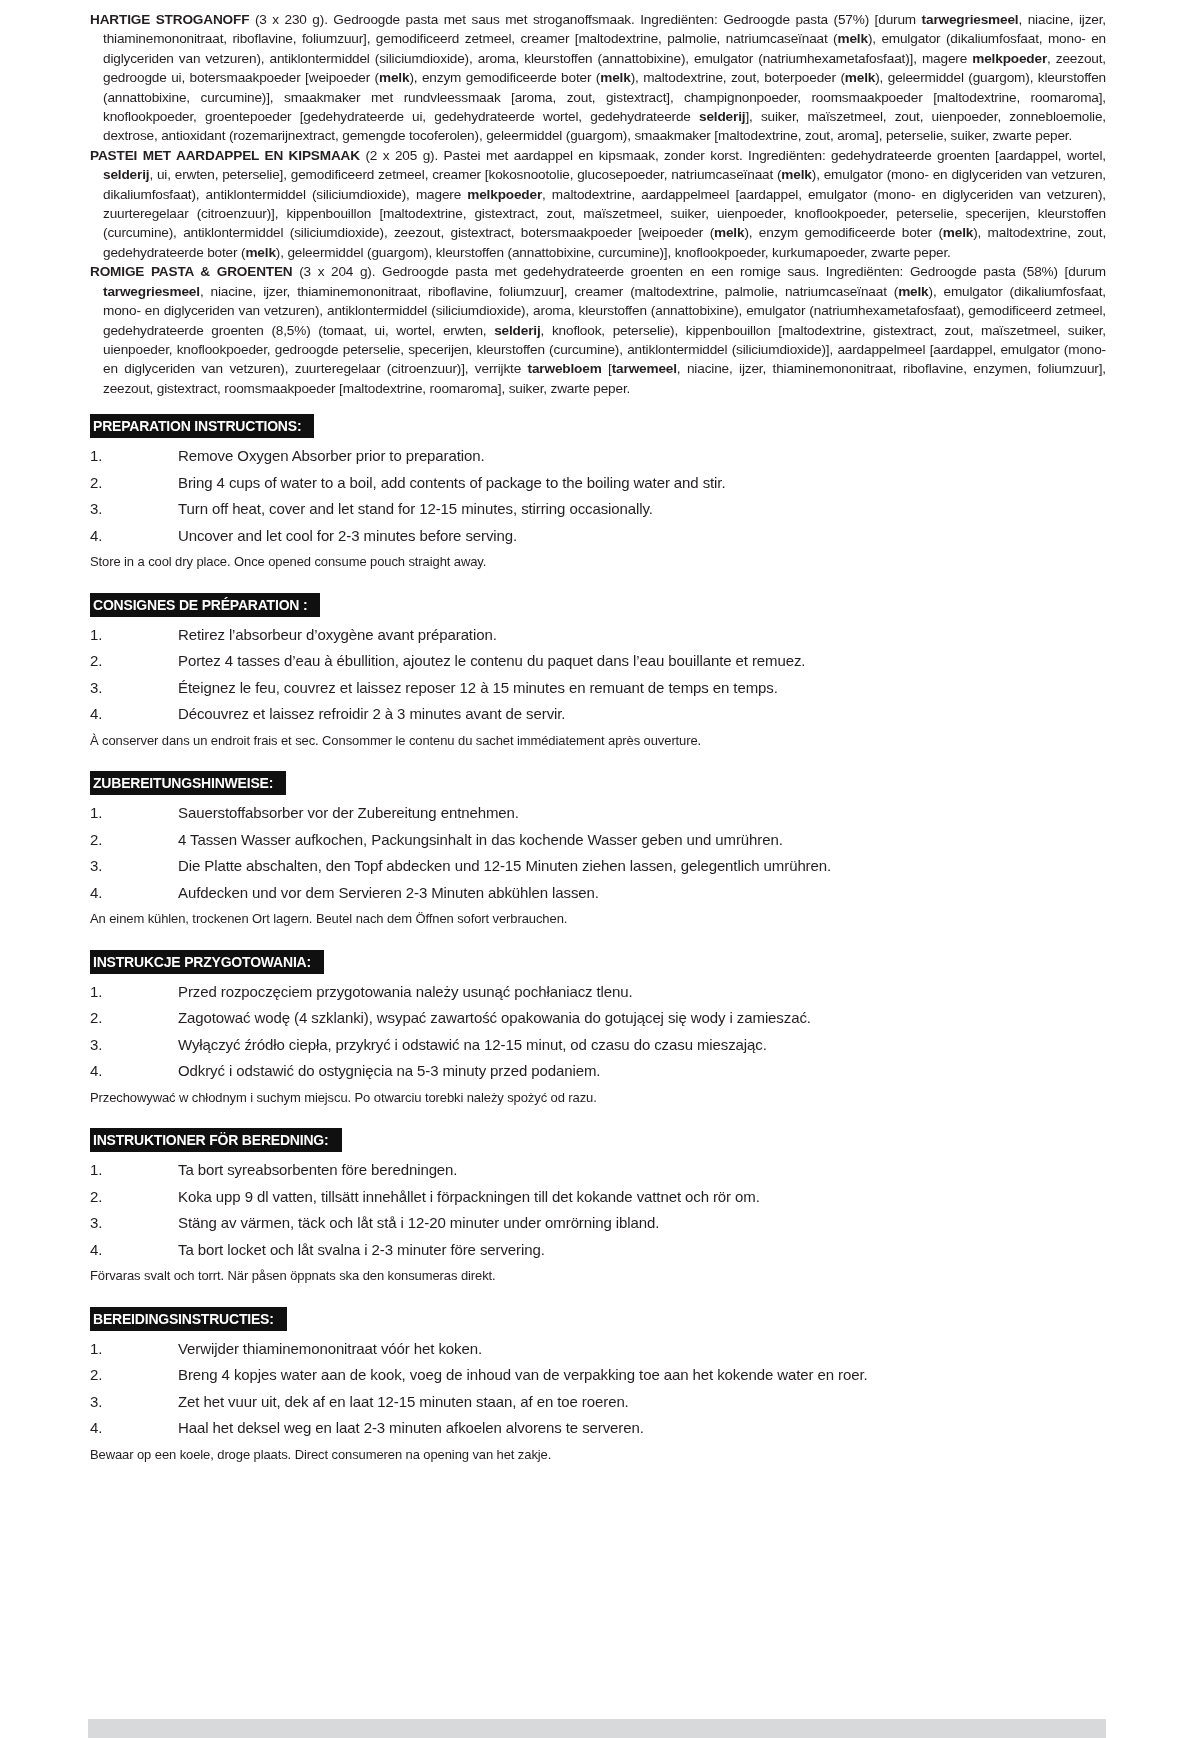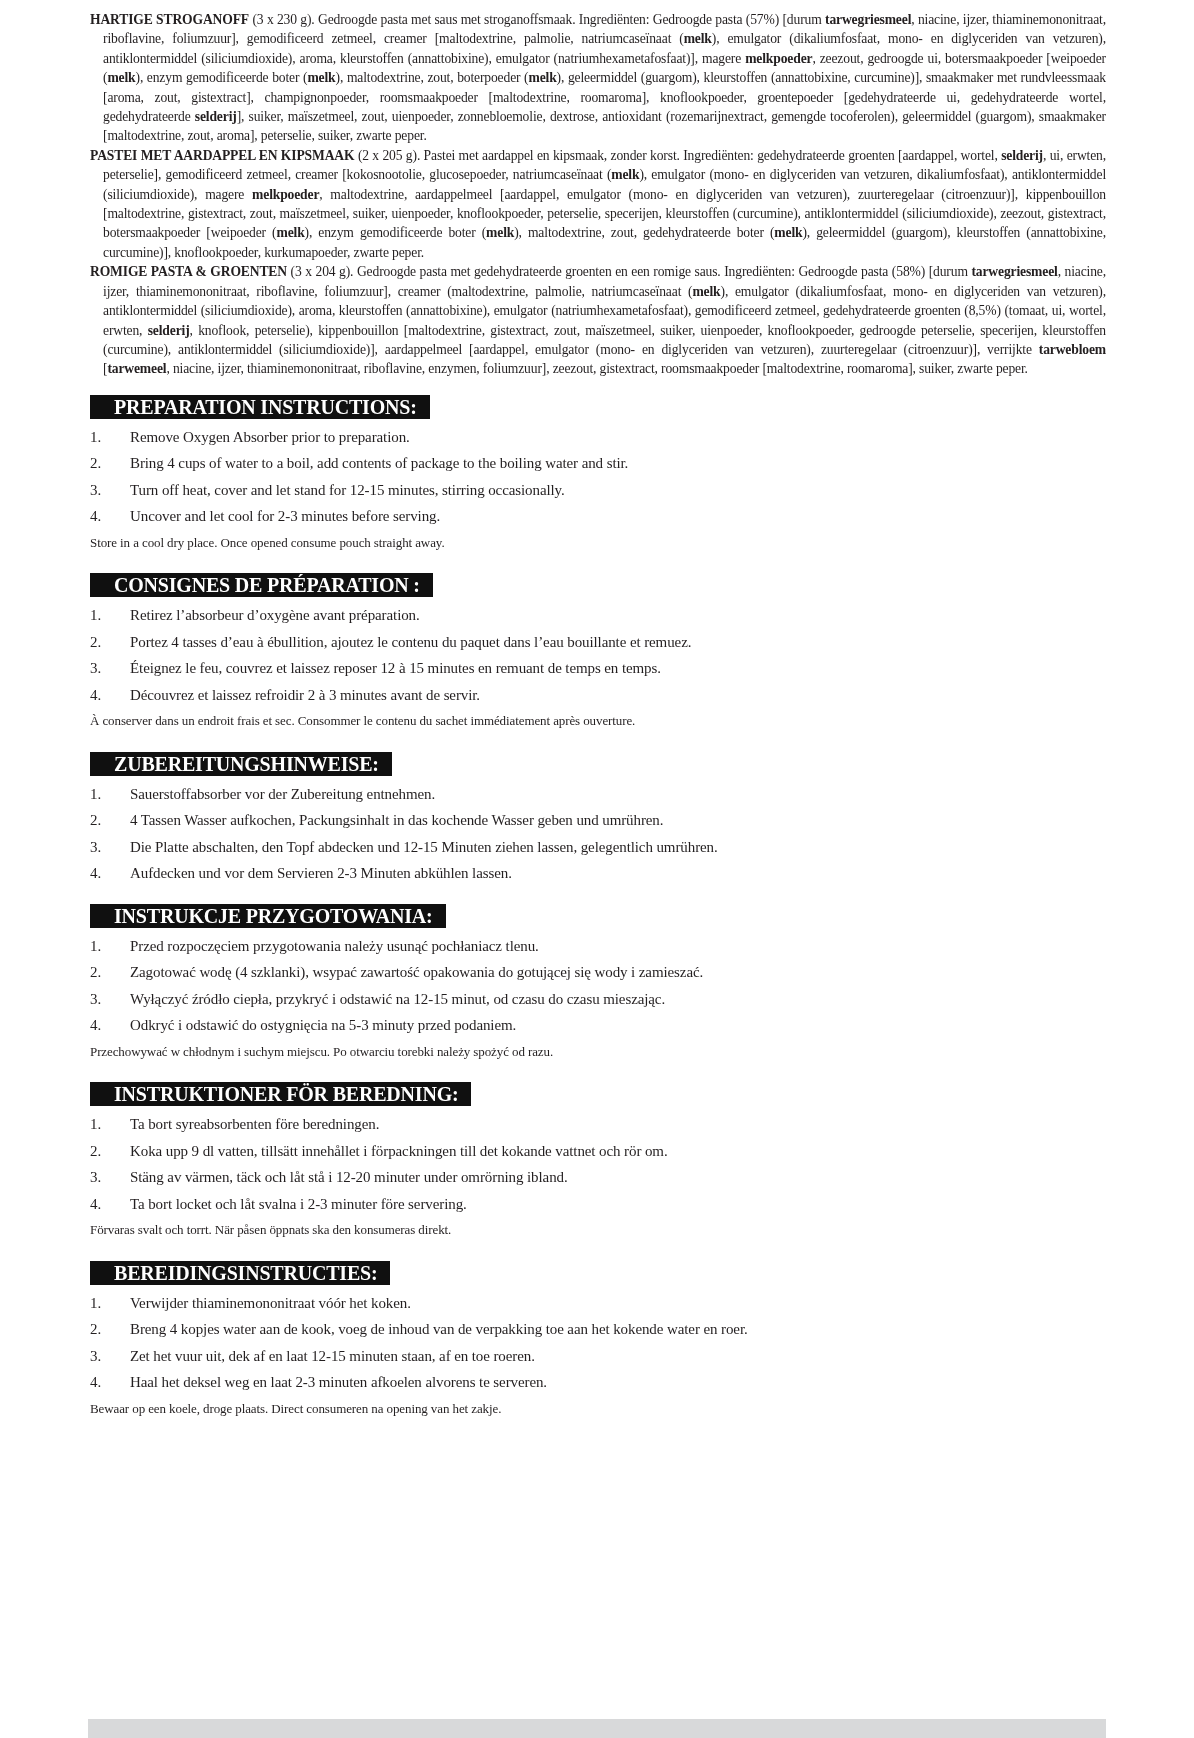--- a/index.html
+++ b/index.html
@@ -8,53 +8,52 @@
     background: #ffffff;
     font-family: "Liberation Sans", sans-serif;
     color: #231f20;
     position: relative;
     overflow: hidden;
   }
   .content {
     position: absolute;
     left: 90px; top: 10px;
     width: 1016px;
-    font-family: Liberation Serif, serif;
   }
   .ing {
     margin: 0;
     font-size: 13.6px;
     line-height: 19.4px;
     letter-spacing: -0.15px;
     text-align: justify;
     padding-left: 13px;
     text-indent: -13px;
   }
   .ing b { font-weight: bold; }
   .inst-block { margin-top: 17px; }
   .inst-block.first { margin-top: 16px; }
   .bar {
     display: inline-block;
     background: #101010;
     color: #ffffff;
     font-weight: bold;
-    font-size: 20px;
+    font-size: 14px;
     line-height: 16px;
     letter-spacing: -0.2px;
-    padding: 4px 13px 4px 24px;
+    padding: 4px 13px 4px 3px;
   }
   .steps { margin-top: 5px; }
   .step {
     display: flex;
     font-size: 15px;
     line-height: 26.5px;
     letter-spacing: -0.1px;
   }
   .step .num { width: 40px; flex: 0 0 40px; }
-  .step .txt { flex: 1; }
+  .step .txt { flex: 1; margin-left: 48px; }
   .note {
     margin: 0;
     font-size: 13px;
     line-height: 26.5px;
     letter-spacing: -0.1px;
   }
   .bottom-strip {
     position: absolute;
     left: 88px; right: 88px; bottom: 0;
     height: 19px;
@@ -131,20 +130,21 @@
         </div>
       <div class="step">
           <span class="num">3.</span>
           <span class="txt">Die Platte abschalten, den Topf abdecken und 12-15 Minuten ziehen lassen, gelegentlich umrühren.</span>
         </div>
       <div class="step">
           <span class="num">4.</span>
           <span class="txt">Aufdecken und vor dem Servieren 2-3 Minuten abkühlen lassen.</span>
         </div>
     </div>
+    <p class="note">An einem kühlen, trockenen Ort lagern. Beutel nach dem Öffnen sofort verbrauchen.</p>
   </section>
 
   <section class="inst-block">
     <div class="bar">INSTRUKCJE PRZYGOTOWANIA:</div>
     <div class="steps">
       <div class="step">
           <span class="num">1.</span>
           <span class="txt">Przed rozpoczęciem przygotowania należy usunąć pochłaniacz tlenu.</span>
         </div>
       <div class="step">

